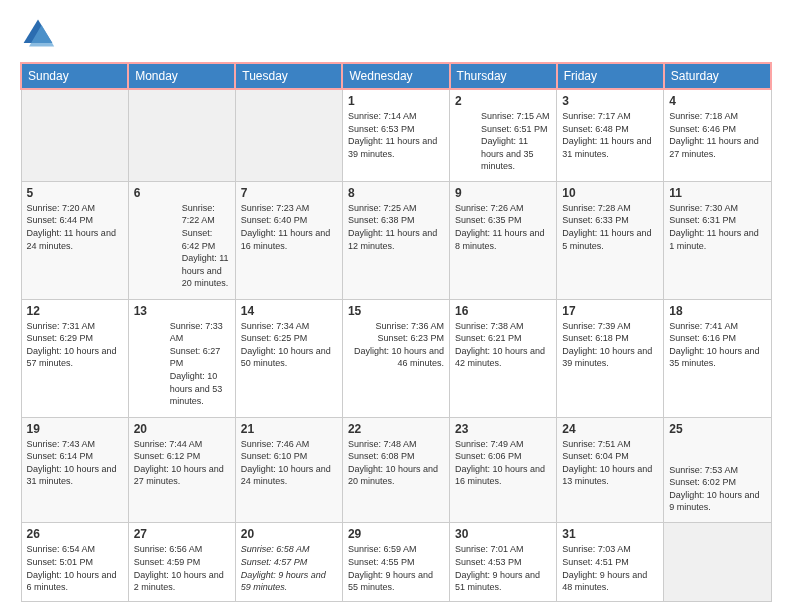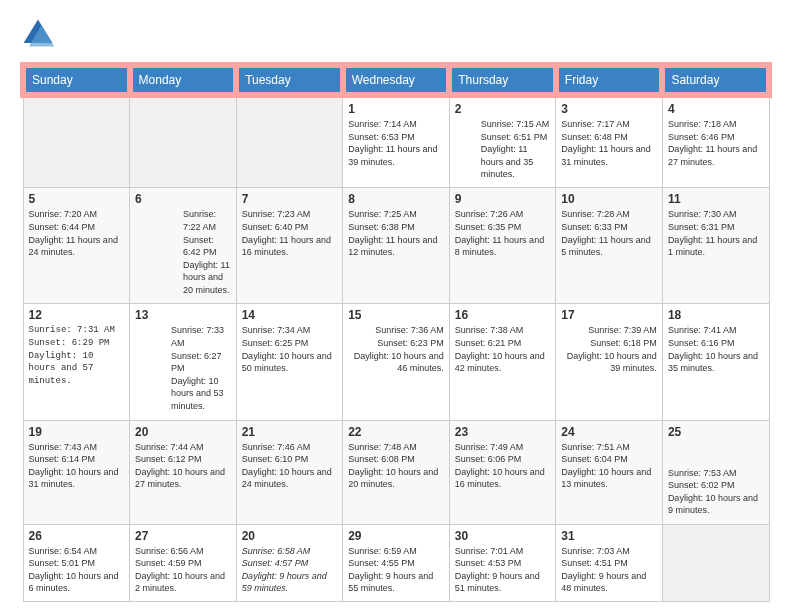--- a/index.html
+++ b/index.html
@@ -66,21 +66,21 @@
       width: 100%;
       table-layout: fixed;
     }
     .calendar th {
       background-color: #3b82c4;
       color: white;
       text-align: left;
       padding: 5px 6px;
       font-size: 12px;
       font-weight: normal;
-      border: 6px solid #fca5a5;
+      border: 2px solid #fca5a5;
     }
     .calendar td {
       border: 1px solid #ccc;
       vertical-align: top;
       padding: 4px 5px;
       font-size: 9.5px;
       color: #333;
       width: calc(100% / 7);
       background: #fff;
     }
@@ -204,21 +204,21 @@
           <td>
             <div class="day-number">11</div>
             <div class="day-info" style="white-space: pre-line;">Sunrise: 7:30 AM
 Sunset: 6:31 PM
 Daylight: 11 hours and 1 minute.</div>
           </td>
         </tr>
         <tr>
           <td>
             <div class="day-number">12</div>
-            <div class="day-info" style="white-space: pre-line; font-family: Liberation Mono, monospace;">Sunrise: 7:31 AM
+            <div class="day-info" style="white-space: pre-line;">Sunrise: 7:31 AM
 Sunset: 6:29 PM
 Daylight: 10 hours and 57 minutes.</div>
           </td>
           <td>
             <div class="day-number">13</div>
             <div class="day-info" style="white-space: pre-line; margin-left: 36px;">Sunrise: 7:33 AM
 Sunset: 6:27 PM
 Daylight: 10 hours and 53 minutes.</div>
           </td>
           <td>
@@ -234,21 +234,21 @@
 Daylight: 10 hours and 46 minutes.</div>
           </td>
           <td>
             <div class="day-number">16</div>
             <div class="day-info" style="white-space: pre-line;">Sunrise: 7:38 AM
 Sunset: 6:21 PM
 Daylight: 10 hours and 42 minutes.</div>
           </td>
           <td>
             <div class="day-number">17</div>
-            <div class="day-info" style="white-space: pre-line; text-align: right;">Sunrise: 7:39 AM
+            <div class="day-info" style="white-space: pre-line;">Sunrise: 7:39 AM
 Sunset: 6:18 PM
 Daylight: 10 hours and 39 minutes.</div>
           </td>
           <td>
             <div class="day-number">18</div>
             <div class="day-info" style="white-space: pre-line;">Sunrise: 7:41 AM
 Sunset: 6:16 PM
 Daylight: 10 hours and 35 minutes.</div>
           </td>
         </tr>

